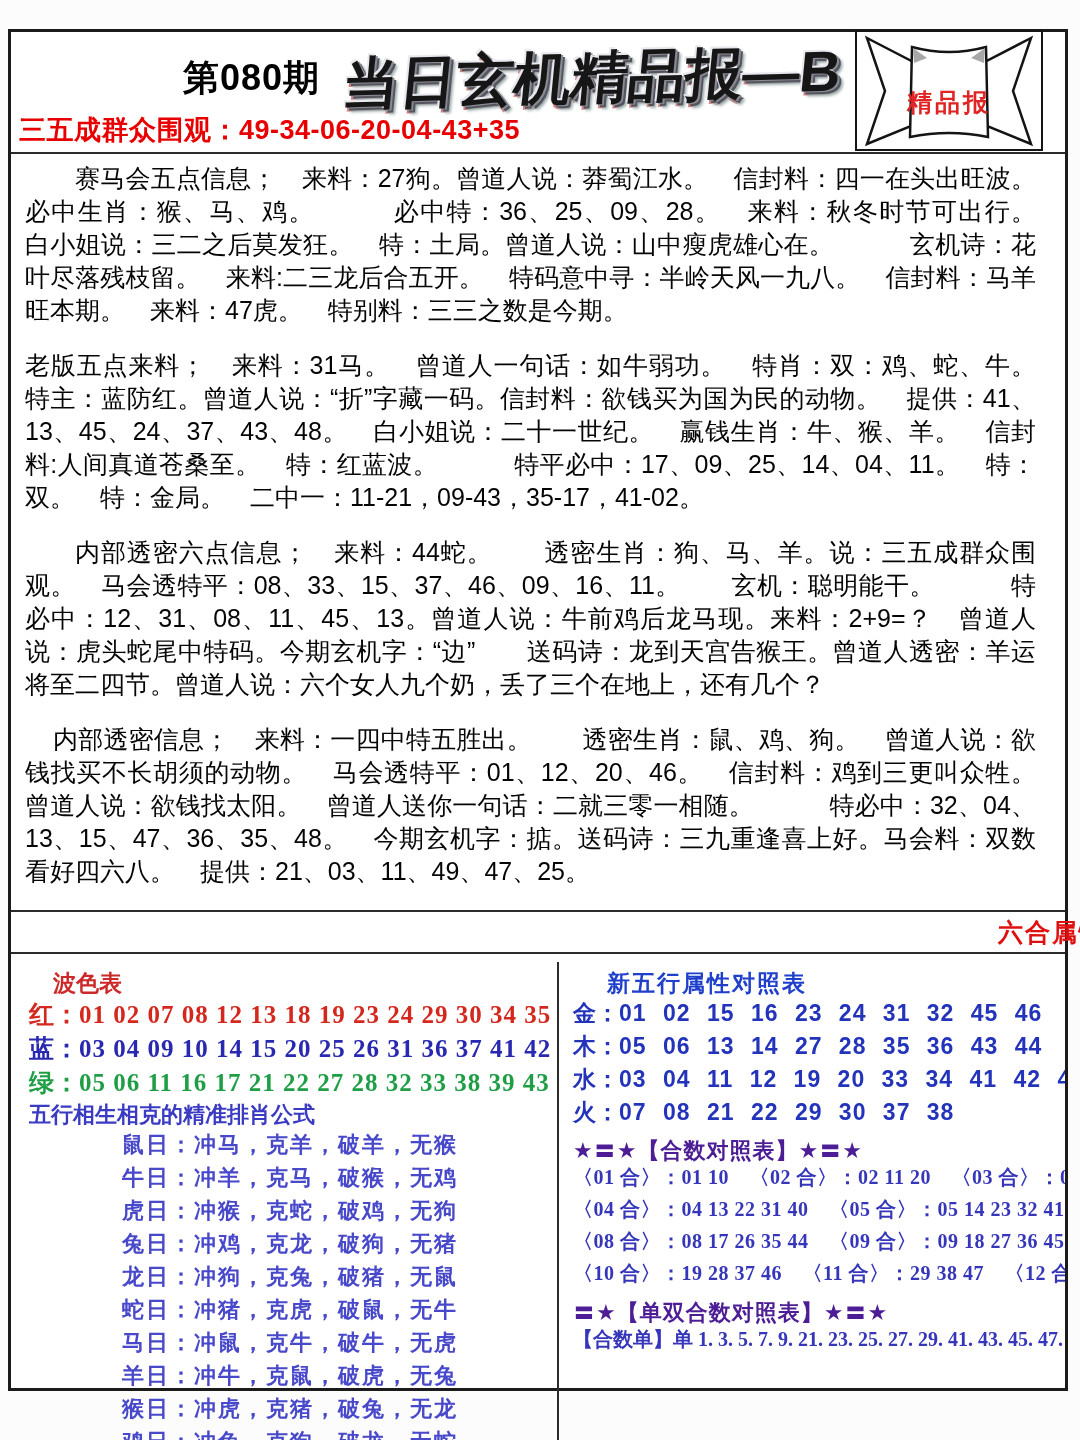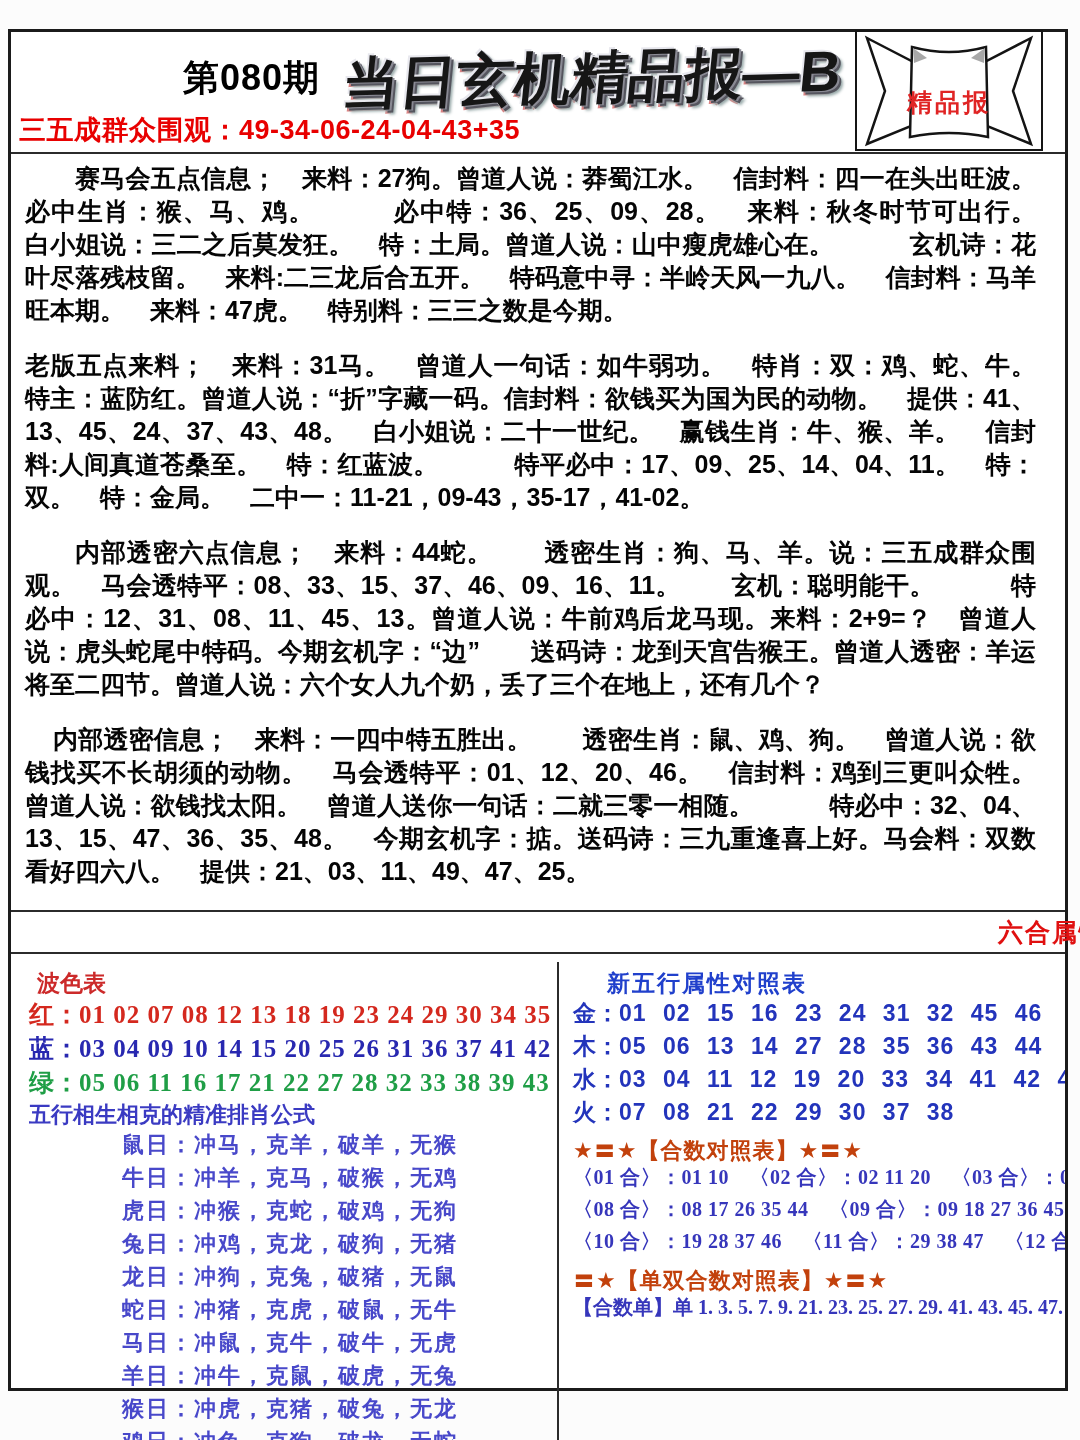--- a/index.html
+++ b/index.html
@@ -35,50 +35,50 @@
     position:absolute;left:50%;top:60%;transform:translate(-50%,-50%);
     color:#e02424;font-weight:bold;font-size:25px;letter-spacing:3px;white-space:nowrap;
   }
   .lastdraw{
     position:absolute;left:8px;bottom:4px;font-size:27px;font-weight:bold;
     color:#e80000;white-space:nowrap;letter-spacing:0.5px;
   }
   
   .content{padding:8px 14px 0 14px;}
   .para{
-    font-size:25px;font-weight:bold;line-height:33px;color:#050505;
+    font-size:25px;font-weight:normal;line-height:33px;color:#050505;
     margin:0 15px 22px 0;text-align:justify;
   }
   .indent2{text-indent:50px;}
   .indent1{text-indent:28px;}
   
   .band{
     margin:8px -14px;border-top:2px solid #2b2b2b;border-bottom:2px solid #2b2b2b;
     height:40px;display:flex;align-items:center;justify-content:flex-end;
   }
   .band span{
     font-size:25px;font-weight:bold;color:#e01010;letter-spacing:2px;
     transform:translateX(122px);
   }
   
   .cols{display:flex;margin:0 -14px;height:596px;}
   .col-left{
     width:548px;border-right:2px solid #2b2b2b;box-sizing:border-box;
     padding:6px 6px 0 18px;overflow:hidden;
   }
   .col-right{flex:1;box-sizing:border-box;padding:6px 8px 0 14px;overflow:hidden;}
-  .bose-title{color:#cc2a2a;font-size:23px;font-weight:bold;height:30px;margin-left:8px;}
+  .bose-title{color:#cc2a2a;font-size:23px;font-weight:bold;height:30px;margin-left:24px;}
   .bose-row{height:34px;font-weight:bold;font-size:25px;white-space:nowrap;}
   .bose-row .nums{font-family:"Liberation Serif","DejaVu Serif",serif;letter-spacing:1px;}
   .formula-title{color:#3a3ac2;font-size:22px;font-weight:bold;height:30px;}
   .zodiac{color:#4848ca;font-size:22px;font-weight:bold;height:33px;letter-spacing:2px;white-space:nowrap;text-align:center;}
   .five-title{color:#2040cc;font-size:23px;font-weight:bold;height:30px;margin-left:34px;letter-spacing:2px;}
   .elem-row{height:33px;font-size:23px;font-weight:bold;color:#2334bb;white-space:nowrap;}
   .elem-row .nums{letter-spacing:1px;word-spacing:9px;}
-  .star-title{color:#c2410c;font-size:22px;font-weight:bold;height:34px;padding-top:6px;box-sizing:border-box;letter-spacing:1px;}
+  .star-title{color:#4c1d95;font-size:22px;font-weight:bold;height:34px;padding-top:6px;box-sizing:border-box;letter-spacing:1px;}
   .hesum-line{
     color:#3636bb;font-size:20px;font-weight:bold;height:32px;white-space:nowrap;
     font-family:"Liberation Serif","DejaVu Serif",serif;letter-spacing:0.5px;
   }
   .pair-line{
     color:#3636bb;font-size:20px;font-weight:bold;height:33px;white-space:nowrap;
     font-family:"Liberation Serif","DejaVu Serif",serif;
   }
 </style>
 </head>
@@ -93,21 +93,21 @@
       <svg width="184" height="117" viewBox="0 0 184 117">
         <polygon points="10,6 64,34 64,90 10,112 28,59" fill="#ffffff" stroke="#141414" stroke-width="2.5"></polygon>
         <polygon points="174,6 120,34 120,90 174,112 156,59" fill="#ffffff" stroke="#141414" stroke-width="2.5"></polygon>
         <path d="M55,15 Q92,25 129,15 L131,105 Q92,97 53,105 Z" fill="#ffffff" stroke="#141414" stroke-width="2.5"></path>
         <polygon points="56,16 70,26 57,31" fill="#a8a8a8"></polygon>
         <polygon points="128,16 114,26 127,31" fill="#a8a8a8"></polygon>
       </svg>
       <span class="ribbon-label">精品报</span>
     </div>
     <div class="lastdraw">
-      <span>三五成群众围观：</span><span>49-34-06-24-04-43+35</span>
+      <span>三五成群众围观：</span><span>49-34-06-20-04-43+35</span>
     </div>
   </div>
 
   <div class="content">
     <p class="para indent2">赛马会五点信息；　来料：27狗。曾道人说：莽蜀江水。　信封料：四一在头出旺波。　必中生肖：猴、马、鸡。　　　必中特：36、25、09、28。　来料：秋冬时节可出行。　白小姐说：三二之后莫发狂。　特：土局。曾道人说：山中瘦虎雄心在。　　　玄机诗：花叶尽落残枝留。　来料:二三龙后合五开。　特码意中寻：半岭天风一九八。　信封料：马羊旺本期。　来料：47虎。　特别料：三三之数是今期。</p>
     <p class="para">老版五点来料；　来料：31马。　曾道人一句话：如牛弱功。　特肖：双：鸡、蛇、牛。　特主：蓝防红。曾道人说：“折”字藏一码。信封料：欲钱买为国为民的动物。　提供：41、13、45、24、37、43、48。　白小姐说：二十一世纪。　赢钱生肖：牛、猴、羊。　信封料:人间真道苍桑至。　特：红蓝波。　　　特平必中：17、09、25、14、04、11。　特：双。　特：金局。　二中一：11-21，09-43，35-17，41-02。</p>
     <p class="para indent2">内部透密六点信息；　来料：44蛇。　　透密生肖：狗、马、羊。说：三五成群众围观。　马会透特平：08、33、15、37、46、09、16、11。　　玄机：聪明能干。　　　特必中：12、31、08、11、45、13。曾道人说：牛前鸡后龙马现。来料：2+9=？　曾道人说：虎头蛇尾中特码。今期玄机字：“边”　　送码诗：龙到天宫告猴王。曾道人透密：羊运将至二四节。曾道人说：六个女人九个奶，丢了三个在地上，还有几个？</p>
     <p class="para indent1">内部透密信息；　来料：一四中特五胜出。　　透密生肖：鼠、鸡、狗。　曾道人说：欲钱找买不长胡须的动物。　马会透特平：01、12、20、46。　信封料：鸡到三更叫众牲。　曾道人说：欲钱找太阳。　曾道人送你一句话：二就三零一相随。　　　特必中：32、04、13、15、47、36、35、48。　今期玄机字：掂。送码诗：三九重逢喜上好。马会料：双数看好四六八。　提供：21、03、11、49、47、25。</p>
 
     <div class="band">
@@ -154,20 +154,21 @@
         </div>
         <div class="elem-row">
           <span>水：</span><span class="nums">03 04 11 12 19 20 33 34 41 42 49</span>
         </div>
         <div class="elem-row">
           <span>火：</span><span class="nums">07 08 21 22 29 30 37 38</span>
         </div>
 
         <div class="star-title">★〓★【合数对照表】★〓★</div>
         <div class="hesum-line">〈01 合〉：01 10　〈02 合〉：02 11 20　〈03 合〉：03 12 21 30</div>
+        <div class="hesum-line">〈04 合〉：04 13 22 31 40　〈05 合〉：05 14 23 32 41</div>
         <div class="hesum-line">〈08 合〉：08 17 26 35 44　〈09 合〉：09 18 27 36 45</div>
         <div class="hesum-line">〈10 合〉：19 28 37 46　〈11 合〉：29 38 47　〈12 合〉：39 48</div>
 
         <div class="star-title">〓★【单双合数对照表】★〓★</div>
         <div class="pair-line">【合数单】单 1. 3. 5. 7. 9. 21. 23. 25. 27. 29. 41. 43. 45. 47. 49.</div>
 
       </div>
 
     </div>
   </div>

